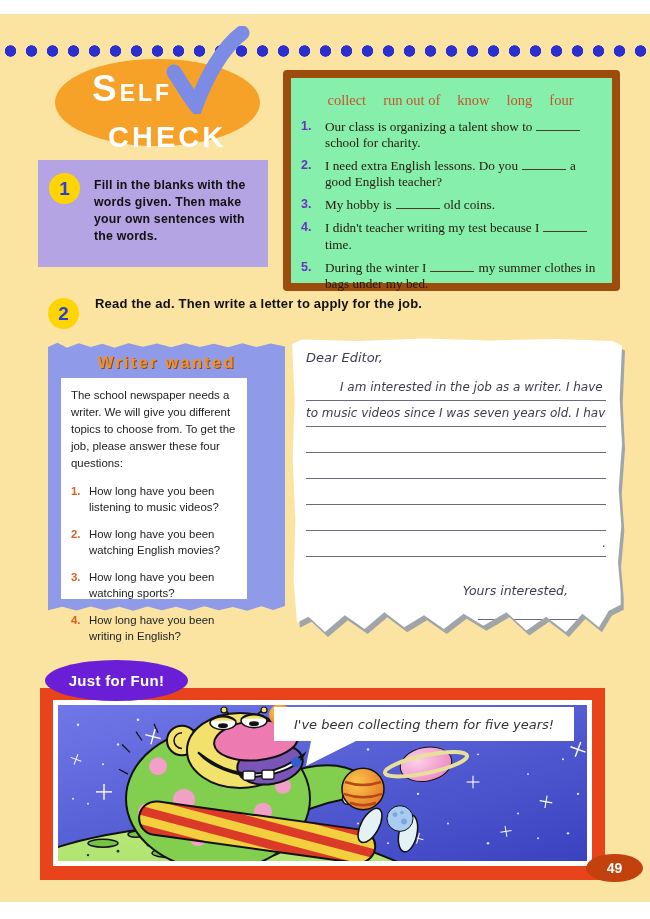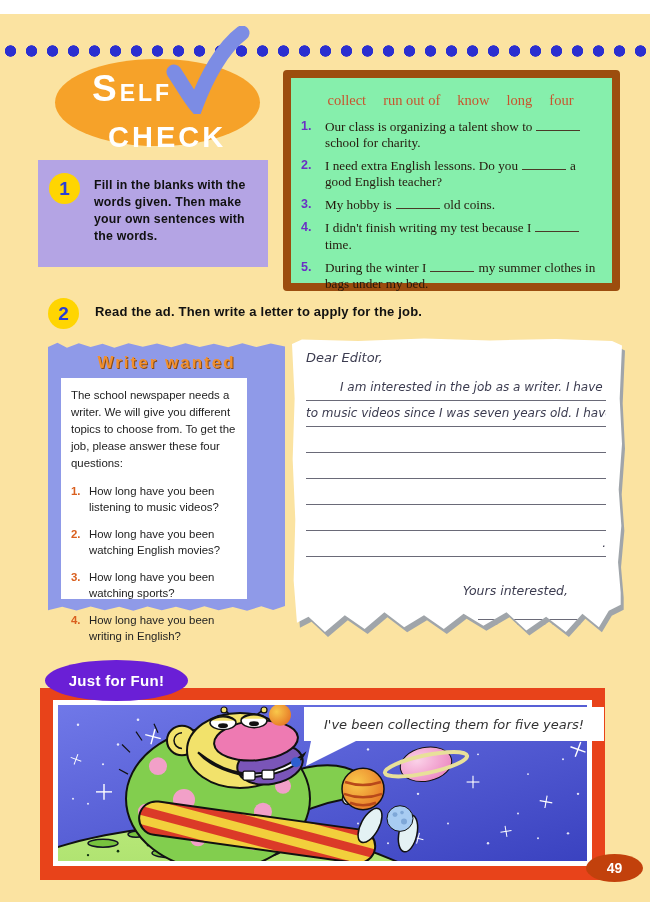--- a/index.html
+++ b/index.html
@@ -37,21 +37,21 @@
   
   .purplebox{position:absolute;left:38px;top:160px;width:230px;height:107px;background:#B4A4E4;}
   .numcircle{width:31px;height:31px;background:#FFD501;border-radius:50%;
     display:flex;align-items:center;justify-content:center;
     color:#2A3FD4;font-weight:bold;font-size:19px;}
   .purplebox .numcircle{position:absolute;left:11px;top:13px;}
   .purplebox .instr{position:absolute;left:56px;top:17px;width:168px;
     font-weight:bold;font-size:12.3px;line-height:1.38;color:#111;letter-spacing:.2px;}
   
   .sec2-circle{position:absolute;left:48px;top:298px;}
-  .sec2-text{position:absolute;left:95px;top:304px;font-weight:bold;font-size:13px;color:#111;letter-spacing:.2px;}
+  .sec2-text{position:absolute;left:95px;top:296px;font-weight:bold;font-size:13px;color:#111;letter-spacing:.2px;}
   
   .adbox{
     position:absolute;left:48px;top:340px;width:237px;height:273px;background:#8F9AE8;
     clip-path:polygon(0% 2.6%,4% 1%,8% 2.8%,13% 1.2%,18% 2.6%,23% 1.4%,28% 2.8%,34% 1.2%,40% 2.5%,46% 1.3%,52% 2.7%,58% 1.2%,64% 2.6%,70% 1.4%,76% 2.7%,82% 1.2%,88% 2.6%,94% 1.3%,100% 2.4%,100% 97.4%,95% 98.9%,90% 97.5%,84% 99.2%,78% 97.8%,72% 99%,66% 97.5%,60% 99.1%,54% 97.7%,48% 99%,42% 97.6%,36% 99.2%,30% 97.7%,24% 99%,18% 97.6%,12% 99.1%,6% 97.7%,0% 99%);
   }
   .ad-title{margin-top:13px;text-align:center;font-weight:bold;font-size:17px;color:#F09030;
     letter-spacing:2px;text-shadow:1px 1px 0 #8a4a10;}
   .ad-inner{position:absolute;left:13px;top:38px;width:186px;height:221px;background:#fff;
     padding:9px 10px;box-sizing:border-box;}
   .ad-intro{font-size:11.4px;line-height:1.5;color:#222;}
@@ -72,21 +72,21 @@
   .letter .closing{margin-top:26px;text-align:right;padding-right:38px;font-size:12.5px;}
   .sigline{margin-top:20px;margin-left:auto;margin-right:18px;width:110px;border-bottom:1.4px solid #6a6a78;height:1px;}
   
   .funellipse{position:absolute;left:45px;top:660px;width:143px;height:41px;background:#6A1FD6;
     border-radius:50%;display:flex;align-items:center;justify-content:center;z-index:5;}
   .funellipse span{color:#fff;font-weight:bold;font-size:15px;letter-spacing:.3px;}
   .cartoonbox{position:absolute;left:40px;top:688px;width:565px;height:192px;box-sizing:border-box;
     background:#E8431A;padding:12px 13px 14px 13px;z-index:2;}
   .cartoon-white{width:100%;height:100%;background:#fff;padding:5px;box-sizing:border-box;}
   .scene{width:100%;height:100%;display:block;}
-  .bubble{position:absolute;left:264px;top:19px;width:300px;height:34px;background:#fff;
+  .bubble{position:absolute;left:234px;top:19px;width:300px;height:34px;background:#fff;
     display:flex;align-items:center;justify-content:center;z-index:4;}
   .bubble span{font-family:"DejaVu Sans",sans-serif;font-style:italic;font-size:13px;color:#333;}
   .bubble-tail{position:absolute;left:266px;top:52px;width:52px;height:26px;background:#fff;
     clip-path:polygon(10% 0,100% 0,0 100%);z-index:4;}
   .pagenum{position:absolute;left:586px;top:854px;width:57px;height:28px;background:#c2410c;
     border-radius:50%;display:flex;align-items:center;justify-content:center;z-index:6;}
   .pagenum span{color:#fff;font-weight:bold;font-size:14px;}
 </style>
 </head>
 <body>
@@ -118,21 +118,21 @@
   <div class="sentence">
     <span class="num">2.</span>
     <span><span>I need extra English lessons. Do you</span><span class="blank"></span><span>a good English teacher?</span></span>
   </div>
   <div class="sentence">
     <span class="num">3.</span>
     <span><span>My hobby is</span><span class="blank"></span><span>old coins.</span></span>
   </div>
   <div class="sentence">
     <span class="num">4.</span>
-    <span><span>I didn't finish writing my test because I</span><span class="blank"></span><span>time.</span></span>
+    <span><span>I didn't teacher writing my test because I</span><span class="blank"></span><span>time.</span></span>
   </div>
   <div class="sentence">
     <span class="num">5.</span>
     <span><span>During the winter I</span><span class="blank"></span><span>my summer clothes in bags under my bed.</span></span>
   </div>
 </div>
 
 <div class="purplebox">
   <div class="numcircle">
       <span>1</span>

